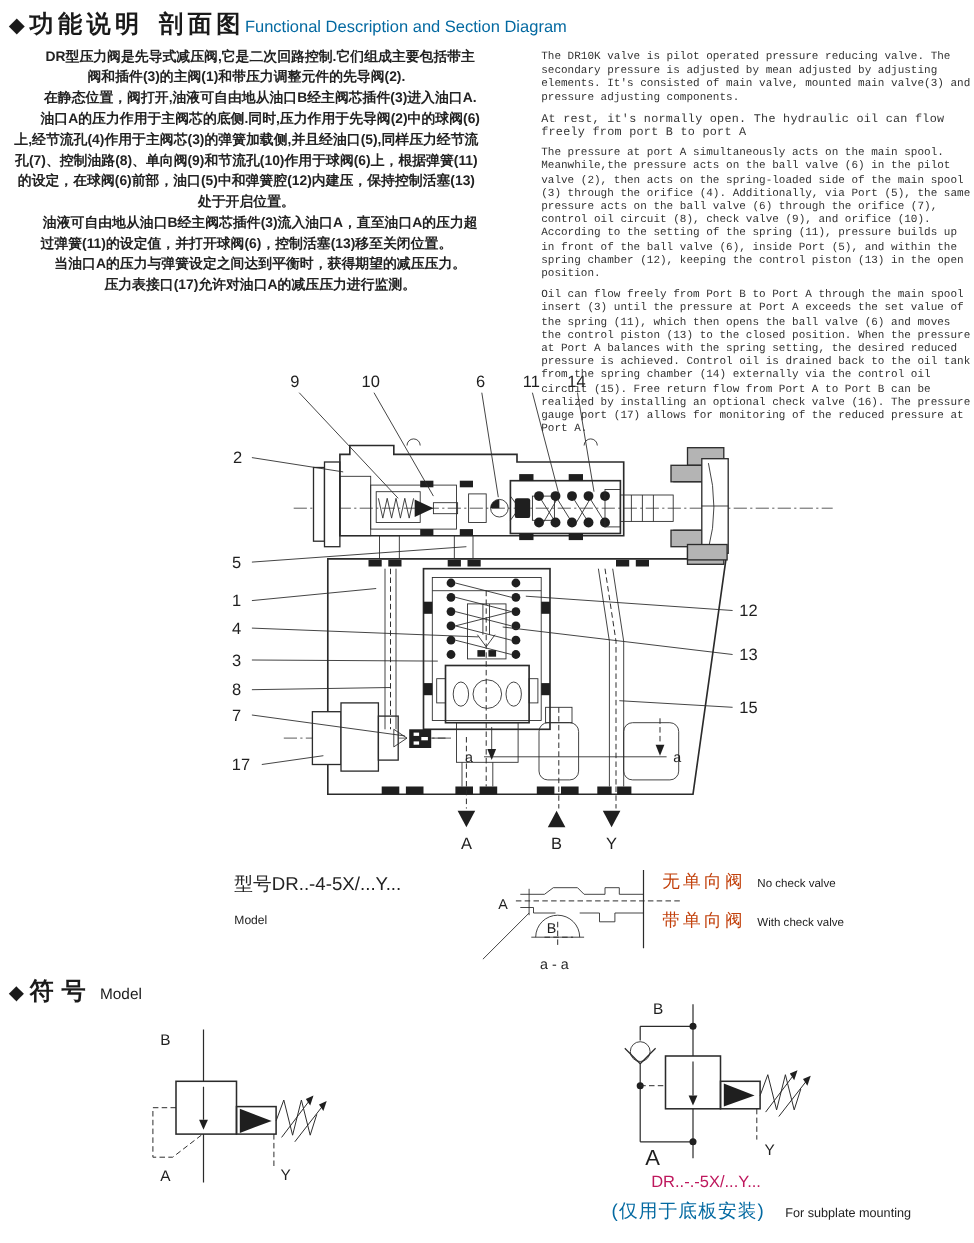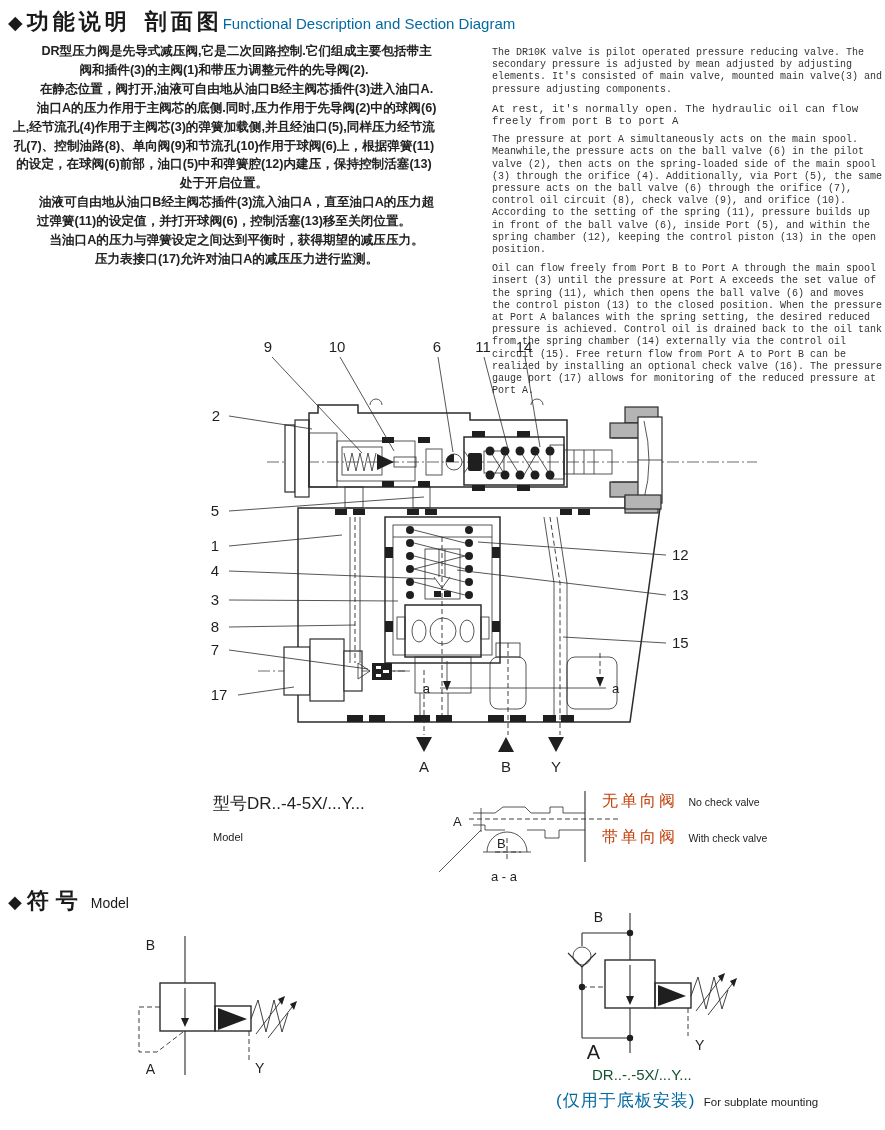--- a/index.html
+++ b/index.html
@@ -44,24 +44,24 @@
   .chk-row .cn{font-size:16px;letter-spacing:3px;color:#c2410c;}
   .chk-row .en{font-size:10.5px;margin-left:6px;color:#222;}
   .chk-row1{left:602px;top:791px;}
   .chk-row2{left:602px;top:827px;}
   
   .sym-heading{left:8px;top:886px;display:flex;align-items:baseline;}
   .sym-diamond{font-size:18px;margin-right:5px;}
   .sym-cn{font-size:22px;font-weight:700;letter-spacing:7px;}
   .sym-en{font-size:14px;margin-left:6px;}
   .sym-label-left{left:140px;top:1146px;font-size:15px;color:#701a75;}
-  .sym-label-right{left:592px;top:1066px;font-size:15px;color:#14532d;}
+  .sym-label-right{left:592px;top:1066px;font-size:15px;color:#be185d;}
   .sym-note{left:556px;top:1089px;white-space:nowrap;}
   .sym-note .cn{font-size:17px;color:#0369a1;letter-spacing:1px;}
-  .sym-note .en{font-size:11.5px;margin-left:4px;color:#222;}
+  .sym-note .en{font-size:11.5px;margin-left:14px;color:#222;}
 </style>
 </head>
 <body>
 
 <div class="abs title-row">
   <span class="title-diamond">◆</span>
   <span class="title-cn">功能说明</span>
   <span class="title-cn second">剖面图</span>
   <span class="title-en">Functional Description and Section Diagram</span>
 </div>

